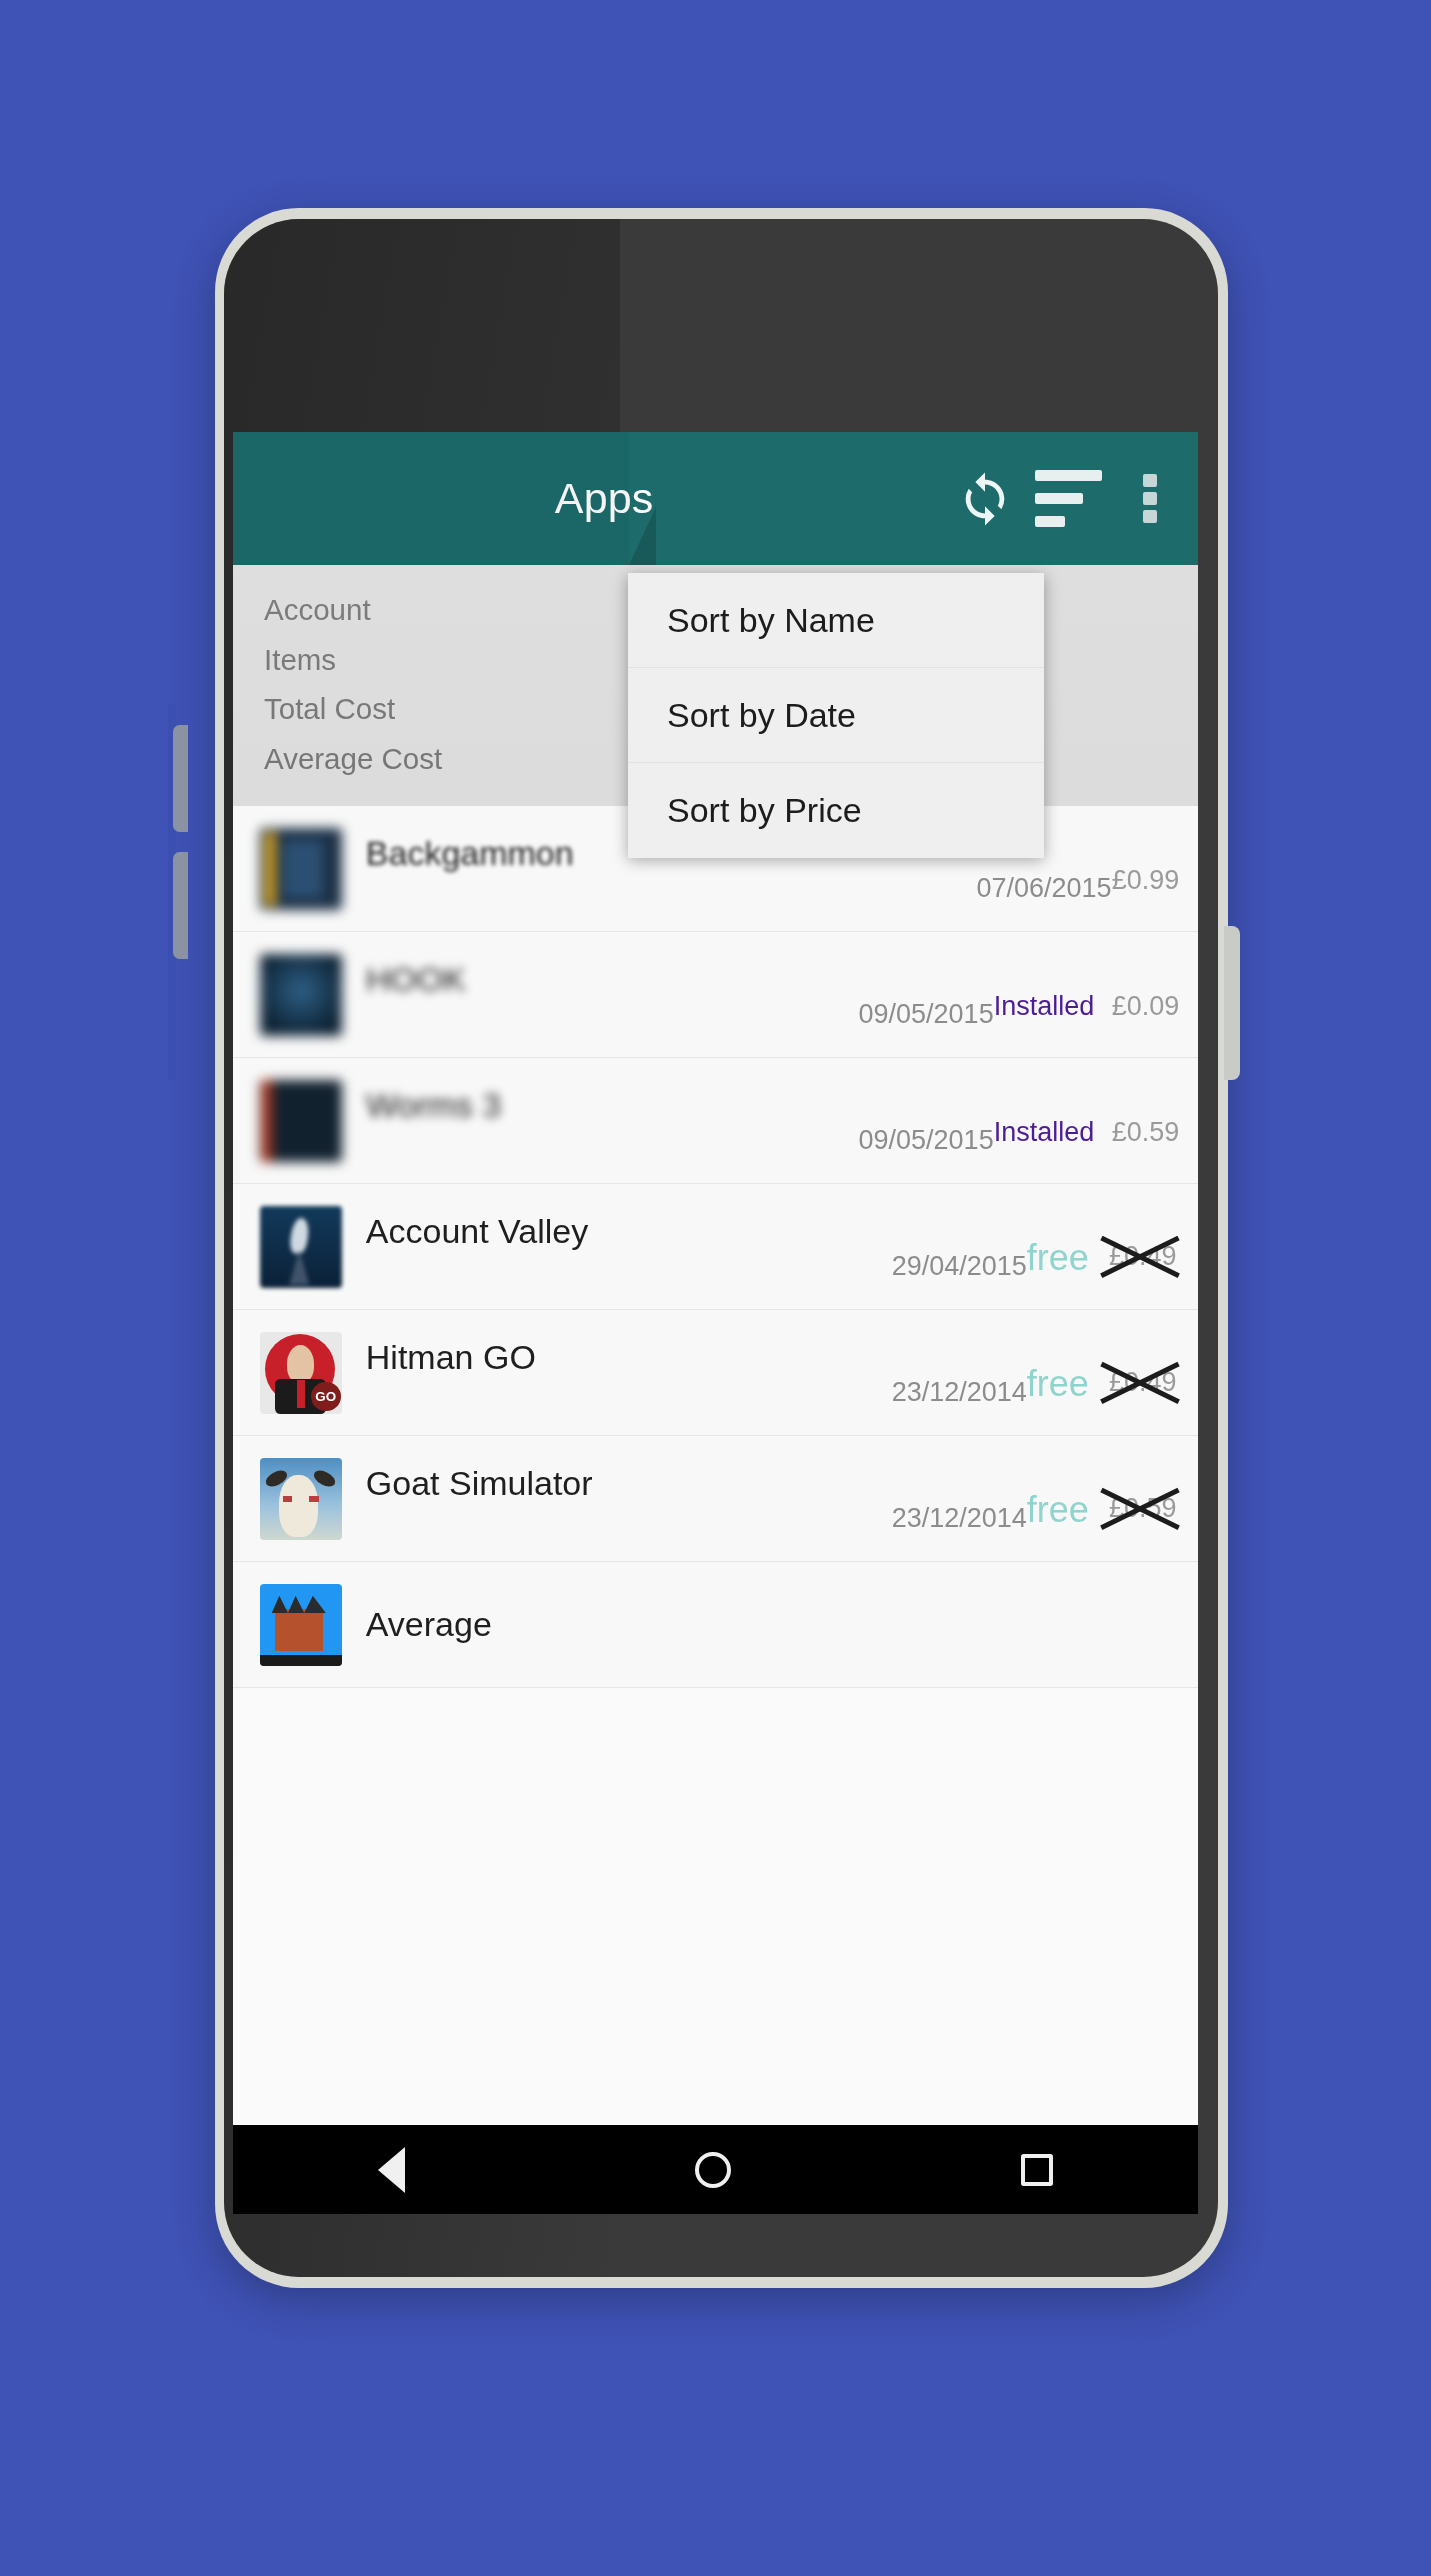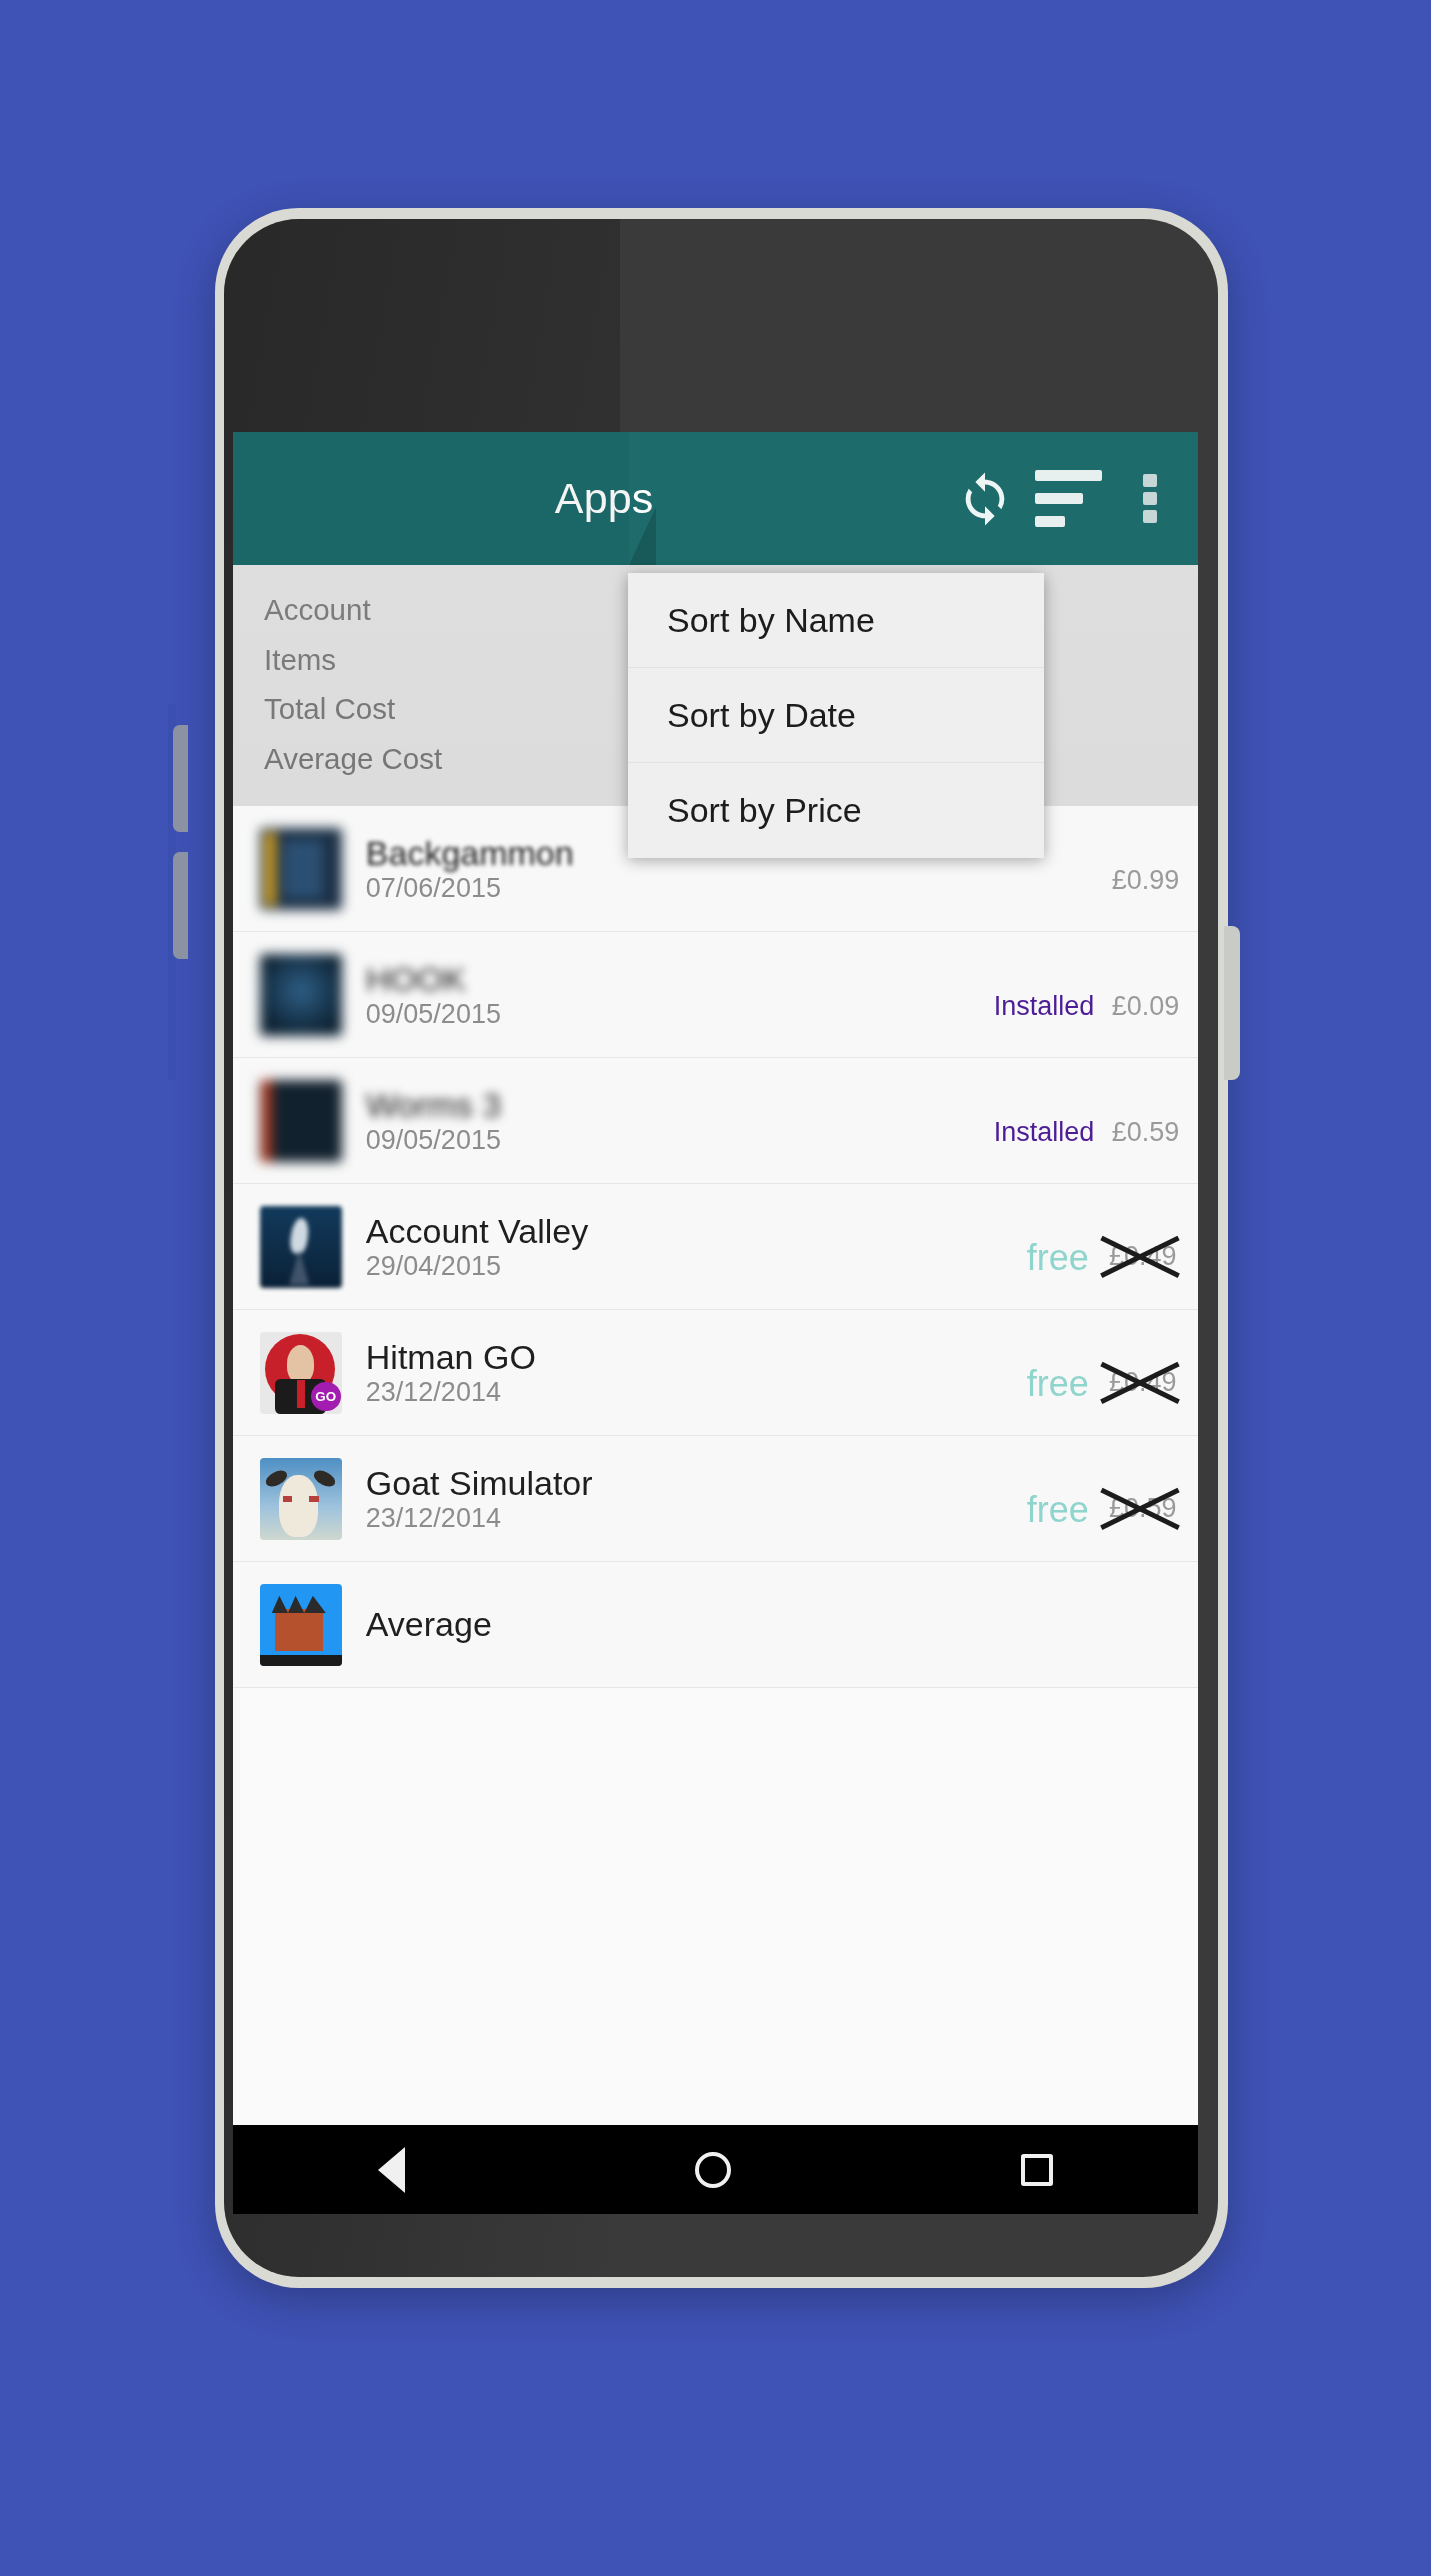--- a/index.html
+++ b/index.html
@@ -148,21 +148,21 @@
     background: #cfcfcf;
     overflow: hidden;
     position: relative;
   }
   .row-text { flex: 1; margin-left: 24px; min-width: 0; }
   .row-title {
     font-size: 34px; color: #1f1f1f;
     white-space: nowrap; overflow: visible;
   }
   .row-date {
-    font-size: 27px; color: #8c8c8c; 
+    font-size: 27px; color: #8c8c8c;  text-align: right;
   }
   .row-right {
     display: flex; align-items: flex-start; gap: 17.4px;
     margin-bottom: -23px; padding-right: 4px;
   }
   .row-installed { font-size: 27px; color: #4c1d95; white-space: nowrap; }
   .row-price { font-size: 27px; color: #9a9a9a; white-space: nowrap; position: relative; }
   .row-free { font-size: 36px; color: #8fd4cd; white-space: nowrap; }
 
   
@@ -228,21 +228,21 @@
   .ic-worms { background:#12212e; }
   .ic-worms::before{content:'';position:absolute;left:2.7px;top:0;width:9.4px;height:82px;background:#b0381d;}
   .ic-mv { background: linear-gradient(180deg,#123a5c 0%, #0b2137 100%); }
   .ic-mv::before{content:'';position:absolute;left:31px;top:12px;width:17.4px;height:36px;background:#cfd9e2;border-radius:50% 50% 40% 40%;transform:rotate(8deg);}
   .ic-mv::after{content:'';position:absolute;left:29.5px;top:44px;width:20px;height:35px;background:#40536a;clip-path:polygon(50% 0,100% 100%,0 100%);}
   .ic-hitman { background:#e8e8e8; }
   .ic-hitman .circ{position:absolute;left:5.4px;top:2.7px;width:70px;height:70px;border-radius:50%;background:#c8202a;}
   .ic-hitman .head{position:absolute;left:27px;top:13.4px;width:27px;height:38px;border-radius:50% 50% 42% 42%;background:#e4c3a4;}
   .ic-hitman .suit{position:absolute;left:14.8px;top:47px;width:51px;height:35px;background:#1b1b1b;border-radius:5.4px;}
   .ic-hitman .tie{position:absolute;left:37px;top:48px;width:8px;height:28px;background:#c8202a;}
-  .ic-hitman .badge{position:absolute;right:1.3px;bottom:2.7px;width:29.5px;height:29.5px;border-radius:50%;background:#a21caf;color:#fff;font-size:13.4px;display:flex;align-items:center;justify-content:center;font-weight:bold;}
+  .ic-hitman .badge{position:absolute;right:1.3px;bottom:2.7px;width:29.5px;height:29.5px;border-radius:50%;background:#7f1d1d;color:#fff;font-size:13.4px;display:flex;align-items:center;justify-content:center;font-weight:bold;}
   .ic-goat { background: linear-gradient(180deg,#4e8fc4 0%, #9ec3dd 60%, #cfd8cf 100%); }
   .ic-goat .gh{position:absolute;left:19px;top:17.4px;width:39px;height:62px;background:#efe9dc;border-radius:46% 46% 40% 40%;}
   .ic-goat .ear-l{position:absolute;left:5.4px;top:14.8px;width:23px;height:13.4px;background:#2e2a25;border-radius:50%;transform:rotate(-28deg);}
   .ic-goat .ear-r{position:absolute;right:5.4px;top:14.8px;width:23px;height:13.4px;background:#2e2a25;border-radius:50%;transform:rotate(28deg);}
   .ic-goat .eye{position:absolute;top:38px;width:9.4px;height:6.7px;background:#b64040;}
   .ic-goat .eye.l{left:23px;} .ic-goat .eye.r{right:23px;}
   .ic-terraria { background:#2196f3; }
   .ic-terraria .bld{position:absolute;left:14.8px;top:25.5px;width:48px;height:42px;background:#b5512c;}
   .ic-terraria .roof{position:absolute;left:12px;top:12px;width:54px;height:17.4px;background:#2b2b2b;clip-path:polygon(0 100%,14% 0,30% 100%,44% 0,60% 100%,76% 0,100% 100%);}
   .ic-terraria .gnd{position:absolute;left:0;bottom:0;width:100%;height:10.7px;background:#1b1b1b;}

